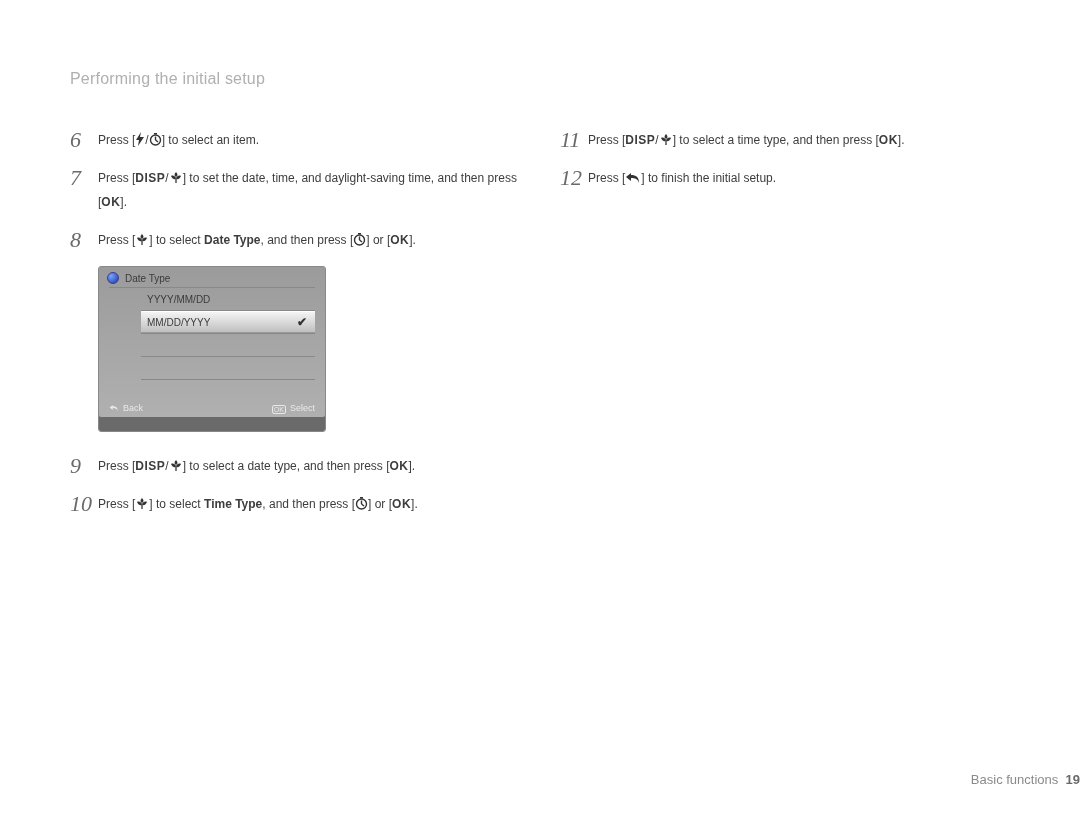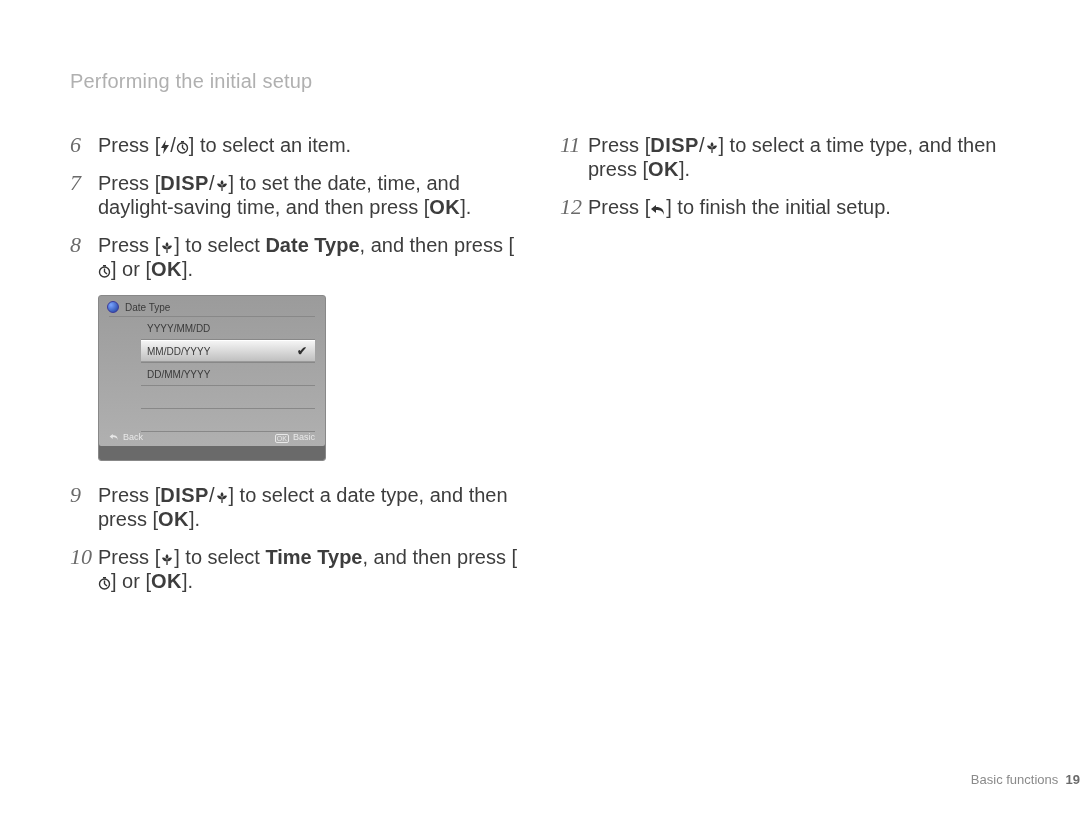--- a/index.html
+++ b/index.html
@@ -13,21 +13,21 @@
     overflow: hidden;
   }
   .page {
     position: relative;
     width: 1080px;
     height: 815px;
     box-sizing: border-box;
     padding: 70px 70px 0 70px;
   }
   .page-title {
-    font-size: 20px;
+    font-size: 16px;
     color: #b0b0b0;
     font-weight: 400;
     letter-spacing: 0.2px;
     margin: 0 0 40px 0;
   }
   .columns {
     display: flex;
     gap: 40px;
   }
   .col {
@@ -41,21 +41,21 @@
   .step-num {
     font-family: Georgia, 'Times New Roman', serif;
     font-style: italic;
     font-size: 22px;
     color: #6a6a6a;
     width: 28px;
     flex-shrink: 0;
     line-height: 24px;
   }
   .step-text {
-    font-size: 20px;
+    font-size: 12px;
     line-height: 24px;
     color: #3d3d3d;
   }
   .step-text .bold {
     font-weight: 700;
   }
   .glyph {
     display: inline-block;
     font-weight: 700;
   }
@@ -191,32 +191,31 @@
               </svg></span>] or [<span class="glyph glyph-ok">OK</span>].</div>
         </div>
         <div class="lcd">
           <div class="lcd-header">
             <div class="lcd-dot"></div>
             <span>Date Type</span>
           </div>
           <div class="lcd-rows">
             <div class="lcd-row">YYYY/MM/DD</div>
             <div class="lcd-row selected">MM/DD/YYYY<span class="check">✔</span></div>
-            <div class="lcd-row">DD/MM/YYYY</div>
             <div class="lcd-row empty"></div>
             <div class="lcd-row empty"></div>
           </div>
           <div class="lcd-footer">
             <span class="f-icon"><svg width="10" height="8" viewBox="0 0 16 12">
                 <path d="M6 1 L1 5 L6 9 L6 6 C10 6 13 7 14 11 C14 5 11 3 6 3 Z" fill="#e8e8e8"></path>
               </svg></span>
             <span>Back</span>
             <span class="fspace"></span>
             <span class="f-icon"><span style="border:1px solid #e8e8e8;border-radius:2px;font-size:7px;padding:0 1px;">OK</span></span>
-            <span>Basic</span>
+            <span>Select</span>
           </div>
         </div>
         <div class="step">
           <div class="step-num">9</div>
           <div class="step-text">Press [<span class="glyph glyph-disp">DISP</span>/<span><svg class="inline" width="14" height="14" viewBox="0 0 14 14">
                 <path d="M7 2 C5 4 5 6 7 7 C9 6 9 4 7 2 Z" fill="#333"></path>
                 <path d="M2 6 C4 5 6 6 7 8 C6 10 4 10 2 6 Z" fill="#333"></path>
                 <path d="M12 6 C10 5 8 6 7 8 C8 10 10 10 12 6 Z" fill="#333"></path>
                 <line x1="7" y1="8" x2="7" y2="13" stroke="#333" stroke-width="1.3"></line>
               </svg></span>] to select a date type, and then press [<span class="glyph glyph-ok">OK</span>].</div>

